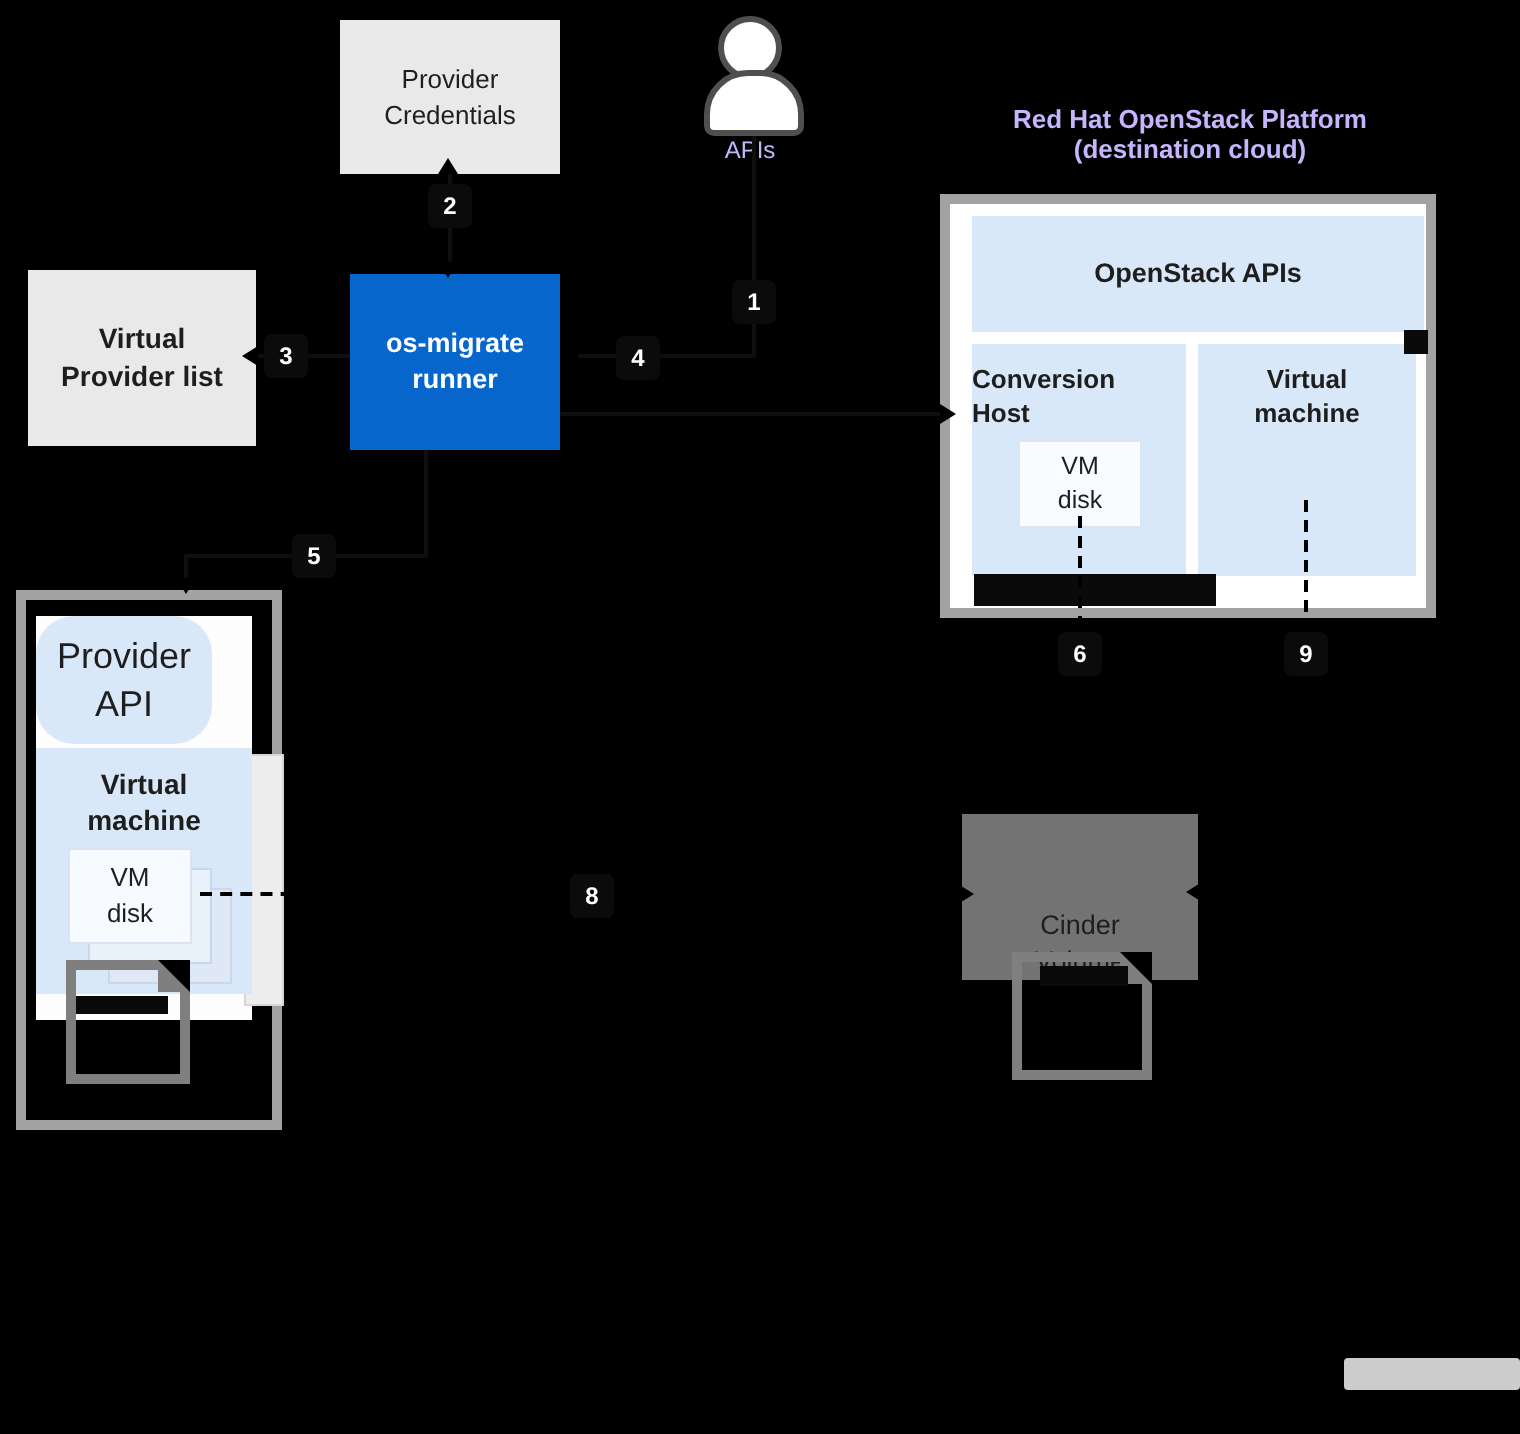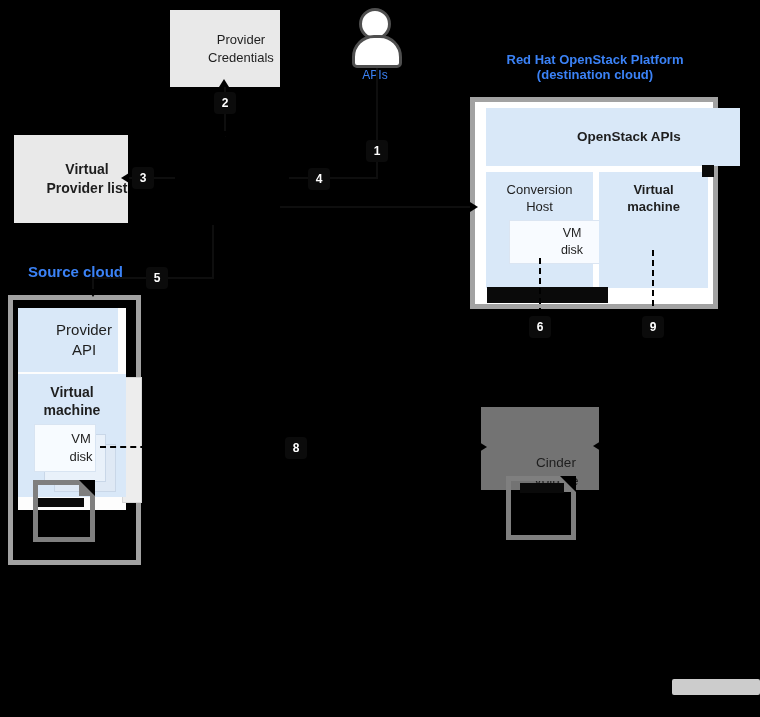--- a/index.html
+++ b/index.html
@@ -1,74 +1,76 @@
 <!DOCTYPE html>
 <html><head>
 <meta charset="utf-8">
 <style>
   html,body{margin:0;padding:0;background:#000;}
   #canvas{position:relative;width:760px;height:717px;background:#000;overflow:hidden;
           font-family:"Liberation Sans",sans-serif;color:#1e1e1e;}
   .abs{position:absolute;box-sizing:border-box;}
-  .node{display:flex;align-items:center;justify-content:center;text-align:center;line-height:1.35;padding-left:32px;}
+  .node{display:flex;align-items:center;justify-content:center;text-align:center;line-height:1.35;}
   .gray-box{background:#e9e9e9;}
   .blue-box{background:#d9e8f8;}
   .badge{width:22px;height:22px;background:#0b0b0b;border-radius:4px;color:#fff;
          font-size:12px;font-weight:bold;display:flex;align-items:center;justify-content:center;z-index:6;}
   .solid-line{background:#0e0e0e;z-index:2;}
   .dash-h{border-top:2px dashed #000;z-index:5;}
   .dash-v{border-left:2px dashed #000;z-index:5;}
   .arrow{width:0;height:0;z-index:6;}
   .arrow.left{border-top:5px solid transparent;border-bottom:5px solid transparent;border-right:8px solid #000;}
   .arrow.right{border-top:5px solid transparent;border-bottom:5px solid transparent;border-left:8px solid #000;}
   .arrow.up{border-left:5px solid transparent;border-right:5px solid transparent;border-bottom:8px solid #000;}
   .arrow.down{border-left:5px solid transparent;border-right:5px solid transparent;border-top:8px solid #000;}
   .outer-frame{border:5px solid #a2a2a2;}
   .doc{border:5px solid #7f7f7f;background:transparent;z-index:4;}
   .doc::before{content:"";position:absolute;top:-5px;right:-5px;width:16px;height:16px;background:#000;}
   .doc::after{content:"";position:absolute;top:-5px;right:-5px;width:0;height:0;
               border:8px solid transparent;border-left-color:#7f7f7f;border-bottom-color:#7f7f7f;}
-  .faint{color:#3b82f6;z-index:1;}
+  .faint{color:#c4b5fd;z-index:1;}
   .smear{background:#0a0a0a;z-index:5;}
   .user-head{width:26px;height:26px;border-radius:50%;background:#fff;border:3px solid #4f4f4f;margin:0 auto;}
   .user-body{width:44px;height:27px;background:#fff;border:3px solid #4f4f4f;
              border-radius:22px 22px 5px 5px;margin-top:-5px;}
   .stack-layer{border:1px solid #c9d7e8;z-index:3;}
 </style>
 </head>
 <body>
 
 <div id="canvas">
 
   <div class="abs faint" style="left:470px;top:52px;width:250px;font-size:13px;font-weight:bold;text-align:center;">Red Hat OpenStack Platform (destination cloud)</div>
-  <div class="abs faint" style="left:28px;top:263px;width:130px;font-size:15px;font-weight:bold;">Source cloud</div>
 
   <div class="abs" style="left:352px;top:8px;width:46px;height:58px;z-index:4;">
     <div class="user-head"></div>
     <div class="user-body"></div>
   </div>
   <div class="abs faint" style="left:352px;top:68px;width:46px;font-size:12px;text-align:center;">APIs</div>
 
   <div class="abs node gray-box" style="left:170px;top:10px;width:110px;height:77px;font-size:13px;font-weight:500;">
     <span style="width:80px;">Provider Credentials</span>
   </div>
 
   <div class="abs node gray-box" style="left:14px;top:135px;width:114px;height:88px;font-size:14px;font-weight:600;">
     <span style="width:94px;">Virtual Provider list</span>
   </div>
 
+  <div class="abs node" style="left:175px;top:137px;width:105px;height:88px;background:#0666cc;color:#fff;font-size:13.5px;font-weight:600;z-index:3;">
+    <span style="width:80px;">os-migrate runner</span>
+  </div>
 
   <div class="abs outer-frame" style="left:470px;top:97px;width:248px;height:212px;background:#ffffff;z-index:2;"></div>
 
-  <div class="abs node blue-box" style="left:486px;top:108px;width:254px;height:58px;font-size:13.5px;font-weight:600;z-index:3;text-align:center;">
+  <div class="abs node blue-box" style="left:486px;top:108px;width:226px;height:58px;font-size:13.5px;font-weight:600;z-index:3;text-align:center;">
     <span>OpenStack APIs</span>
   </div>
 
   <div class="abs blue-box" style="left:486px;top:172px;width:107px;height:116px;z-index:3;">
-    <div style="margin-top:10px;text-align:center;font-size:13px;font-weight:normal;line-height:1.3;">
+    <div style="margin-top:10px;text-align:left;font-size:13px;font-weight:bold;line-height:1.3;">
       <span style="display:inline-block;width:80px;">Conversion Host</span>
     </div>
     <div class="node" style="position:absolute;left:23px;top:48px;width:60px;height:42px;background:#f8fbff;border:1px solid #dbe5f2;font-size:12.5px;">
       <span style="width:34px;">VM disk</span>
     </div>
   </div>
 
   <div class="abs blue-box" style="left:599px;top:172px;width:109px;height:116px;z-index:3;">
     <div style="margin-top:10px;text-align:center;font-size:13px;font-weight:bold;line-height:1.3;">
       <span style="display:inline-block;width:70px;">Virtual machine</span>
@@ -83,21 +85,21 @@
   </div>
   <div class="abs doc" style="left:506px;top:476px;width:70px;height:64px;"></div>
   <div class="abs smear" style="left:520px;top:483px;width:44px;height:10px;"></div>
 
   <div class="abs outer-frame" style="left:8px;top:295px;width:133px;height:270px;background:transparent;z-index:2;"></div>
 
   <div class="abs" style="left:18px;top:308px;width:108px;height:202px;background:#fdfdfd;z-index:2;"></div>
 
   <div class="abs stack-layer" style="left:122px;top:377px;width:20px;height:126px;background:#ededed;border-color:#d6d6d6;"></div>
 
-  <div class="abs node blue-box" style="left:18px;top:308px;width:100px;height:64px;font-size:15px;z-index:3;">
+  <div class="abs node blue-box" style="left:18px;top:308px;width:88px;height:64px;font-size:18px;z-index:3;border-radius:19px;">
     <span style="width:70px;">Provider API</span>
   </div>
 
   <div class="abs blue-box" style="left:18px;top:374px;width:108px;height:123px;z-index:3;">
     <div style="margin-top:9px;text-align:center;font-size:14px;font-weight:bold;line-height:1.3;">
       <span style="display:inline-block;width:70px;">Virtual machine</span>
     </div>
   </div>
 
   <div class="abs stack-layer" style="left:54px;top:444px;width:62px;height:48px;background:#dfe9f5;"></div>

